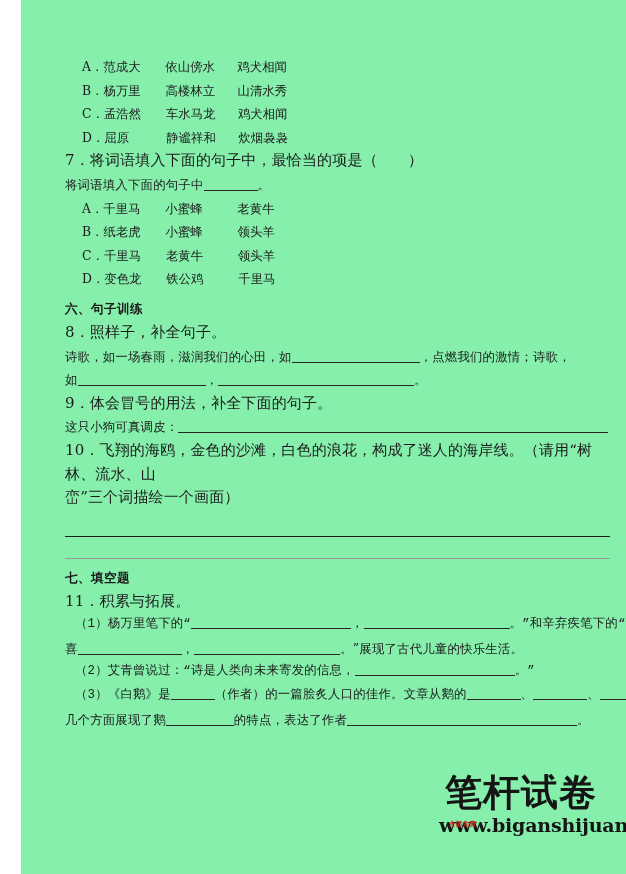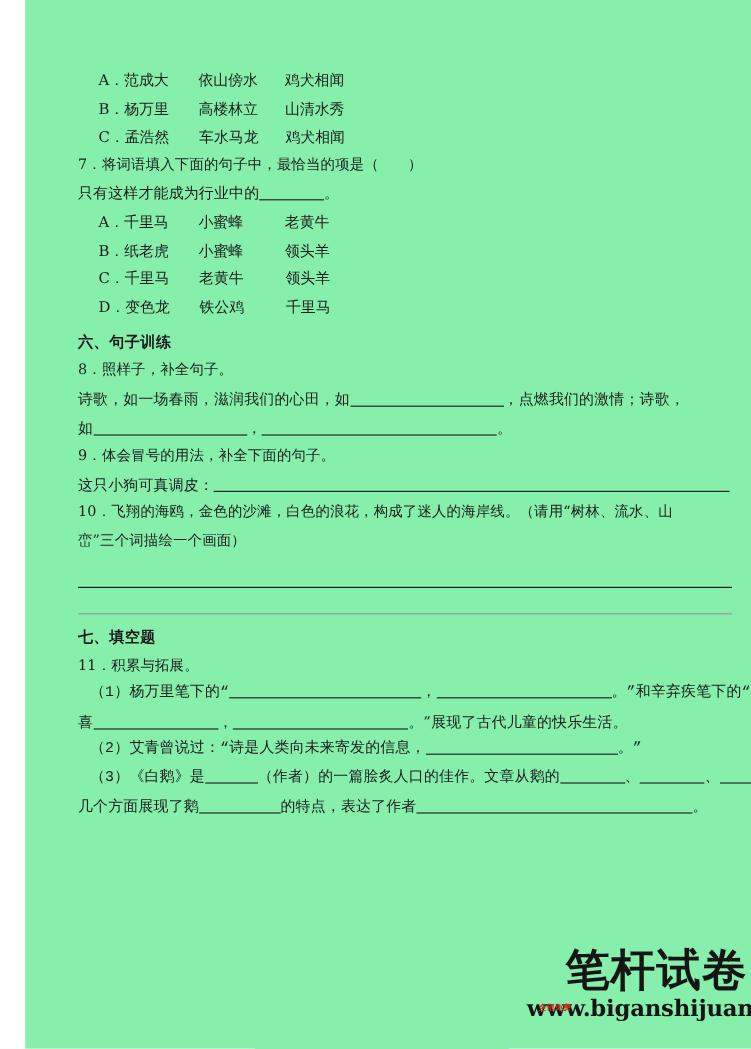--- a/index.html
+++ b/index.html
@@ -30,21 +30,21 @@
   }
 
   
   .line {
     font-size: 12.4px;
     line-height: 23.6px;
     letter-spacing: 0.2px;
     white-space: nowrap;
   }
   .qline {
-    font-size: 12px;
+    font-size: 15px;
     line-height: 23.6px;
     letter-spacing: 0.15px;
   }
   .opt {
     font-size: 12.4px;
     line-height: 23.6px;
     padding-left: 17px;
     white-space: nowrap;
   }
   .opt .mark {
@@ -106,24 +106,24 @@
     display: inline-block;
     border-bottom: 1px solid #262626;
     height: 13px;
     vertical-align: -2px;
   }
 
   
   #watermark {
     position: absolute;
     right: 24px;
-    bottom: 8px;
+    bottom: 24px;
     width: 196px;
     height: 78px;
-    text-align: right;
+    text-align: left;
   }
   #wm-cn {
     font-family: "DejaVu Sans", "Liberation Sans", sans-serif;
     font-size: 37px;
     font-weight: bold;
     letter-spacing: 1px;
     color: #151515;
     line-height: 42px;
     padding-left: 18px;
   }
@@ -157,26 +157,29 @@
     <div>
       <div class="opt">
         <span class="mark">A．</span><span class="c1">范成大</span><span class="c2">依山傍水</span><span class="c3">鸡犬相闻</span>
       </div>
       <div class="opt">
         <span class="mark">B．</span><span class="c1">杨万里</span><span class="c2">高楼林立</span><span class="c3">山清水秀</span>
       </div>
       <div class="opt">
         <span class="mark">C．</span><span class="c1">孟浩然</span><span class="c2">车水马龙</span><span class="c3">鸡犬相闻</span>
       </div>
+      <div class="opt">
+        <span class="mark">D．</span><span class="c1">屈原</span><span class="c2">静谧祥和</span><span class="c3">炊烟袅袅</span>
+      </div>
     </div>
 
     <div class="qline">7．将词语填入下面的句子中，最恰当的项是（　　）</div>
 
 
-    <div class="line"><span>只有这样才能成为行业中的</span><span class="blank b-s"></span><span>。</span></div>
+    <div class="line"><span>将词语填入下面的句子中</span><span class="blank b-s"></span><span>。</span></div>
 
     <div>
       <div class="opt">
         <span class="mark">A．</span><span class="c1">千里马</span><span class="c2">小蜜蜂</span><span class="c3">老黄牛</span>
       </div>
       <div class="opt">
         <span class="mark">B．</span><span class="c1">纸老虎</span><span class="c2">小蜜蜂</span><span class="c3">领头羊</span>
       </div>
       <div class="opt">
         <span class="mark">C．</span><span class="c1">千里马</span><span class="c2">老黄牛</span><span class="c3">领头羊</span>

